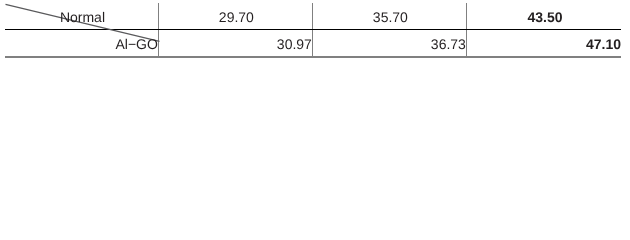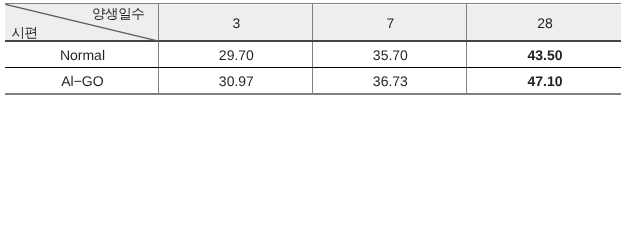--- a/index.html
+++ b/index.html
@@ -42,21 +42,21 @@
   col.c3 { width: 154.6px; }
 
   tr.head-row { height: 37.4px; background: #eeeeee; }
   tr.body-row { height: 26.8px; }
 
   .head-row td { border-bottom: 2px solid #444; border-top: 1px solid #808080; }
   .head-row td.vline { position: relative; top: 1px; }
   .head-row td.split { position: relative; }
   .body-row td { border-bottom: 1px solid #000000; }
   .body-row td { position: relative; top: 0.6px; }
-  tr.last-row td { border-bottom: 2px solid #808080; }
+  tr.last-row td { border-bottom: 2px solid #808080; text-align: right; }
 
   .vline { border-left: 1px solid #808080; }
 
   .diag {
     position: absolute;
     left: 0; top: 0;
     width: 630px; height: 156px;
     overflow: visible;
     pointer-events: none;
   }
@@ -86,29 +86,20 @@
   <line x1="0.5" y1="1.3" x2="154.5" y2="38.3" stroke="#5a5a5c" stroke-width="1.2"></line>
 </svg>
 <table class="data-table">
   <colgroup>
         <col class="c0">
         <col class="c1">
         <col class="c2">
         <col class="c3">
       </colgroup>
   <tbody>
-    <tr class="head-row">
-      <td class="split">
-        <span class="lbl-top">양생일수</span>
-        <span class="lbl-bot">시편</span>
-      </td>
-      <td class="vline">3</td>
-      <td class="vline">7</td>
-      <td class="vline">28</td>
-    </tr>
     <tr class="body-row">
       <td>Normal</td>
       <td class="vline">29.70</td>
       <td class="vline">35.70</td>
       <td class="vline bold">43.50</td>
     </tr>
     <tr class="body-row last-row">
       <td>Al−GO</td>
       <td class="vline">30.97</td>
       <td class="vline">36.73</td>

